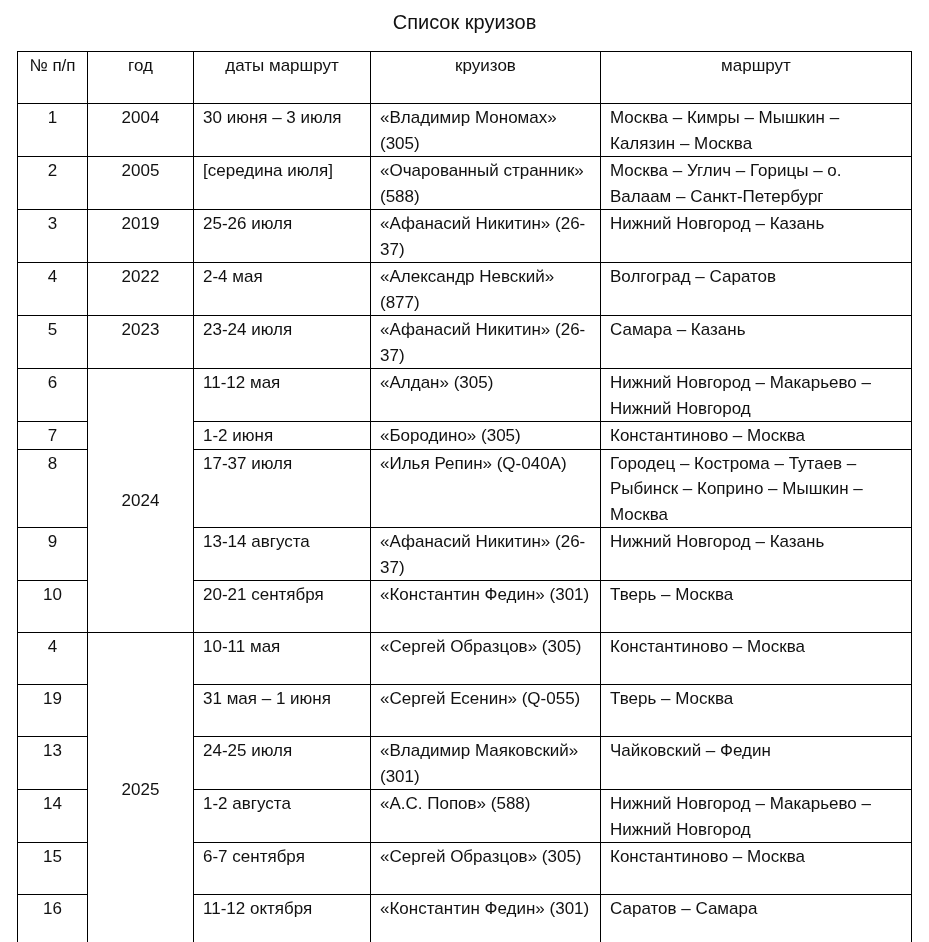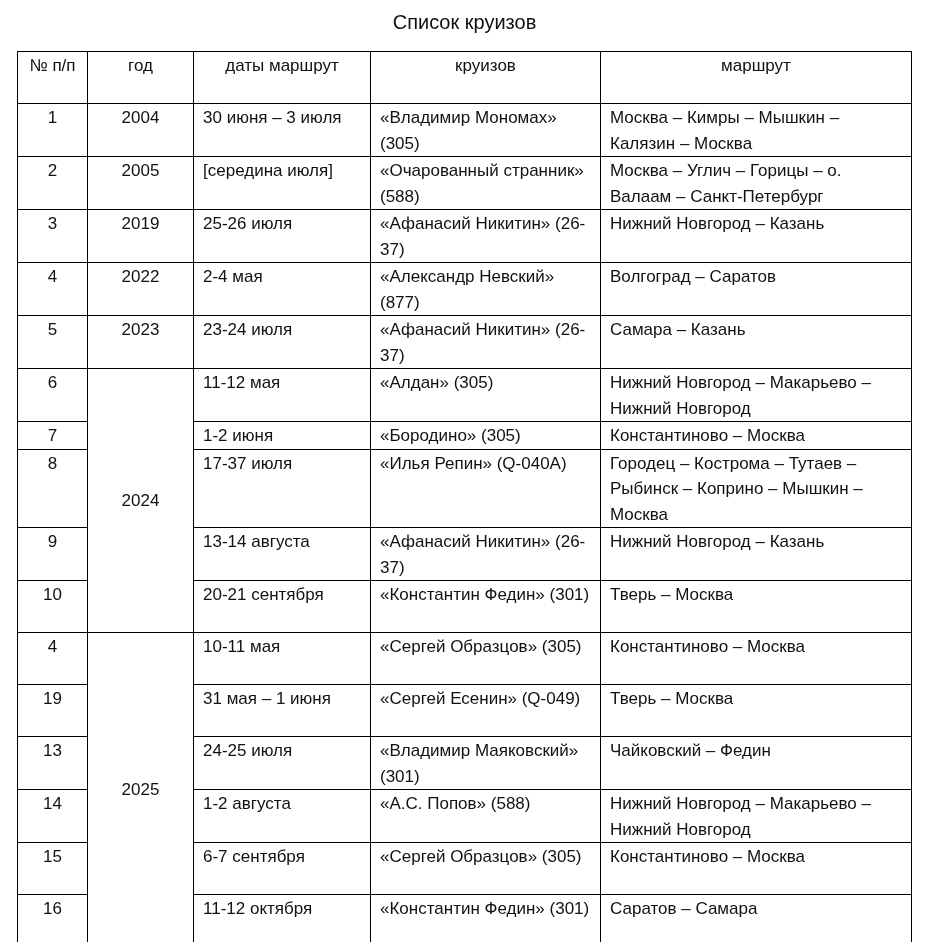--- a/index.html
+++ b/index.html
@@ -127,21 +127,21 @@
     <tr class="r2">
       <td class="num">4</td>
       <td class="year merged" rowspan="6">2025</td>
       <td>10-11 мая</td>
       <td>«Сергей Образцов» (305)</td>
       <td>Константиново – Москва</td>
     </tr>
     <tr class="r2">
       <td class="num">19</td>
       <td>31 мая – 1 июня</td>
-      <td>«Сергей Есенин» (Q-049)</td>
+      <td>«Сергей Есенин» (Q-055)</td>
       <td>Тверь – Москва</td>
     </tr>
     <tr class="r2">
       <td class="num">13</td>
       <td>24-25 июля</td>
       <td>«Владимир Маяковский» (301)</td>
       <td>Чайковский – Федин</td>
     </tr>
     <tr class="r2">
       <td class="num">14</td>

